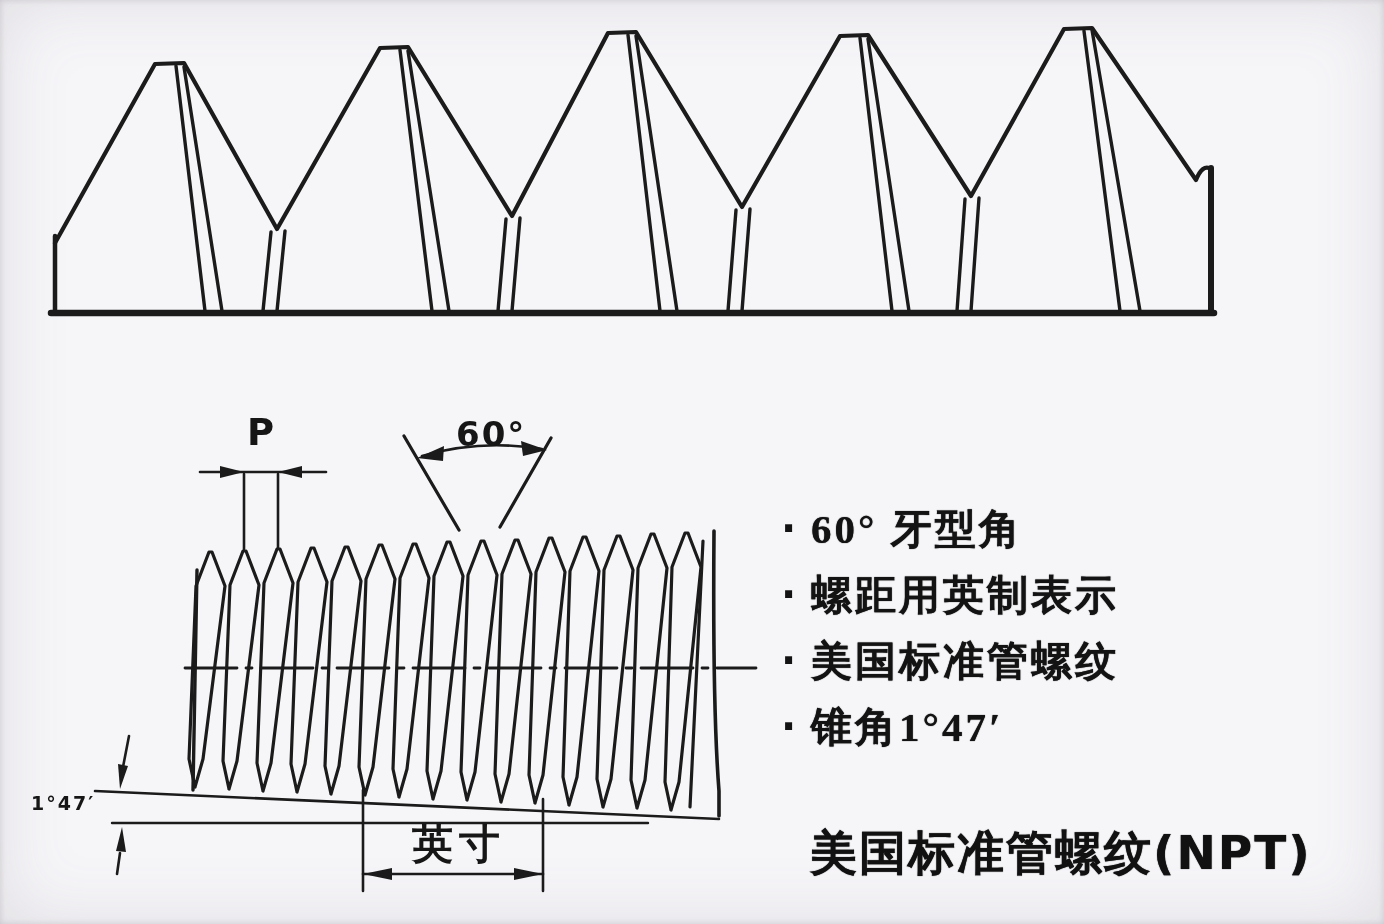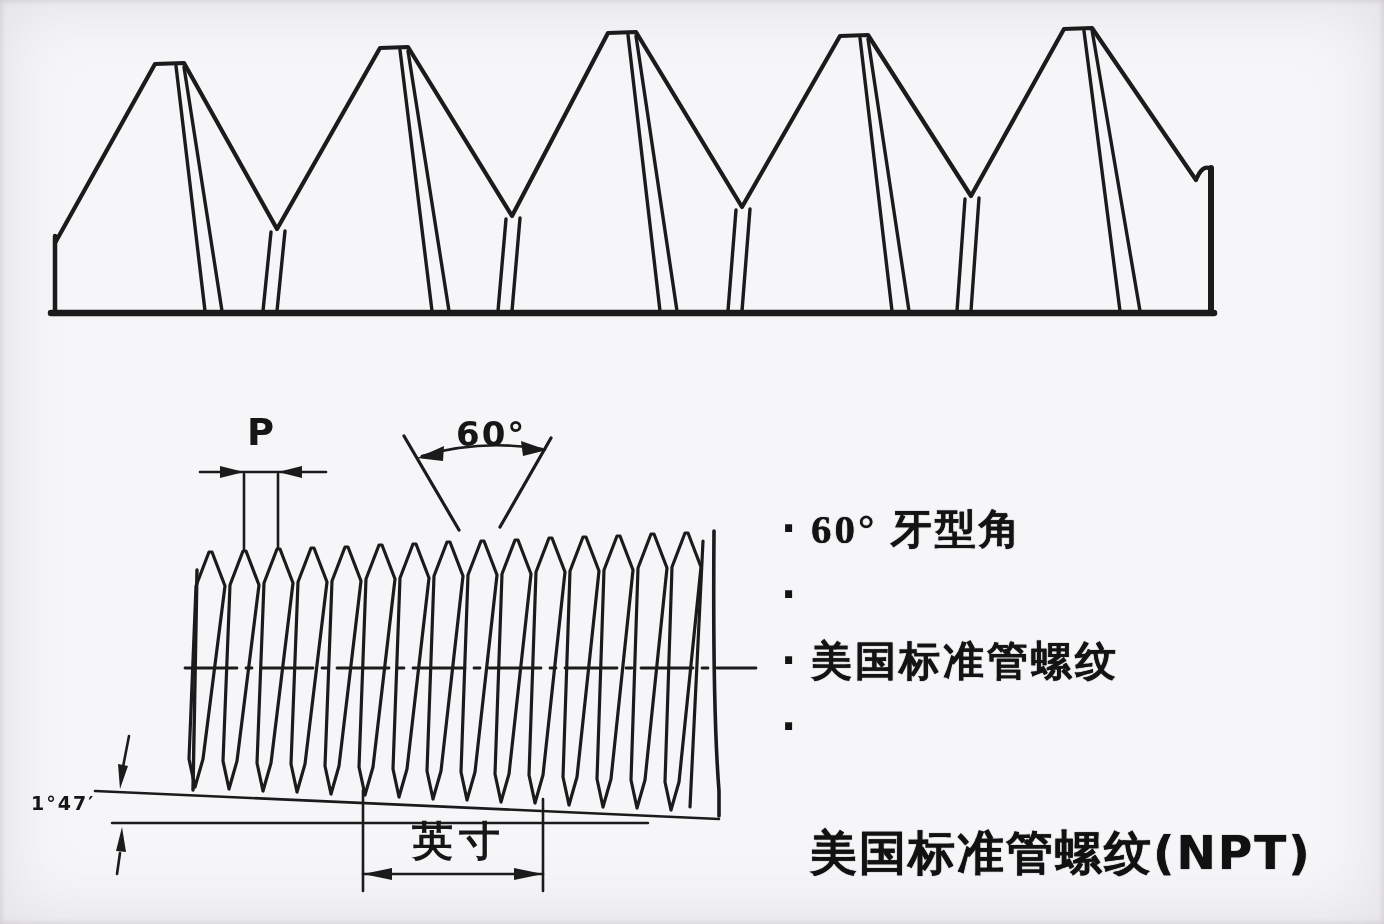--- a/index.html
+++ b/index.html
@@ -15,21 +15,21 @@
   .lbl{
     position:absolute;
     color:#161616;
     font-weight:700;
     white-space:nowrap;
     line-height:1;
   }
   .lbl-p      {left:247px;top:414px;font-size:37px;}
   .lbl-60     {left:456px;top:397px;font-size:34px;letter-spacing:2px;margin-top:20px;}
   .lbl-taper  {left:31px; top:794px;font-size:19px;letter-spacing:2px;text-align:right;}
-  .lbl-inch   {left:412px;top:824px;font-size:41px;letter-spacing:6px;font-family:Liberation Mono, monospace;}
+  .lbl-inch   {left:412px;top:824px;font-size:41px;letter-spacing:6px;}
   .notes{
     position:absolute;left:781px;top:506px;width:580px;
     color:#131313;
   }
   .note-row{
     display:flex;align-items:flex-start;
     height:66px;
   }
   .note-bullet{
     font-size:40px;font-weight:700;line-height:44px;
@@ -146,25 +146,27 @@
   <div class="lbl lbl-taper">1°47′</div>
   <div class="lbl lbl-inch">英寸</div>
 
   <div class="notes">
     <div class="note-row">
       <span class="note-bullet">·</span>
       <span class="note-text">60° 牙型角</span>
     </div>
     <div class="note-row">
       <span class="note-bullet">·</span>
+      <span class="note-text">螺距用英制表示</span>
     </div>
     <div class="note-row">
       <span class="note-bullet">·</span>
       <span class="note-text">美国标准管螺纹</span>
     </div>
     <div class="note-row">
       <span class="note-bullet">·</span>
+      <span class="note-text">锥角1°47′</span>
     </div>
   </div>
 
   <div class="npt-title">美国标准管螺纹(NPT)</div>
 
 </div>
 
 </body></html>

